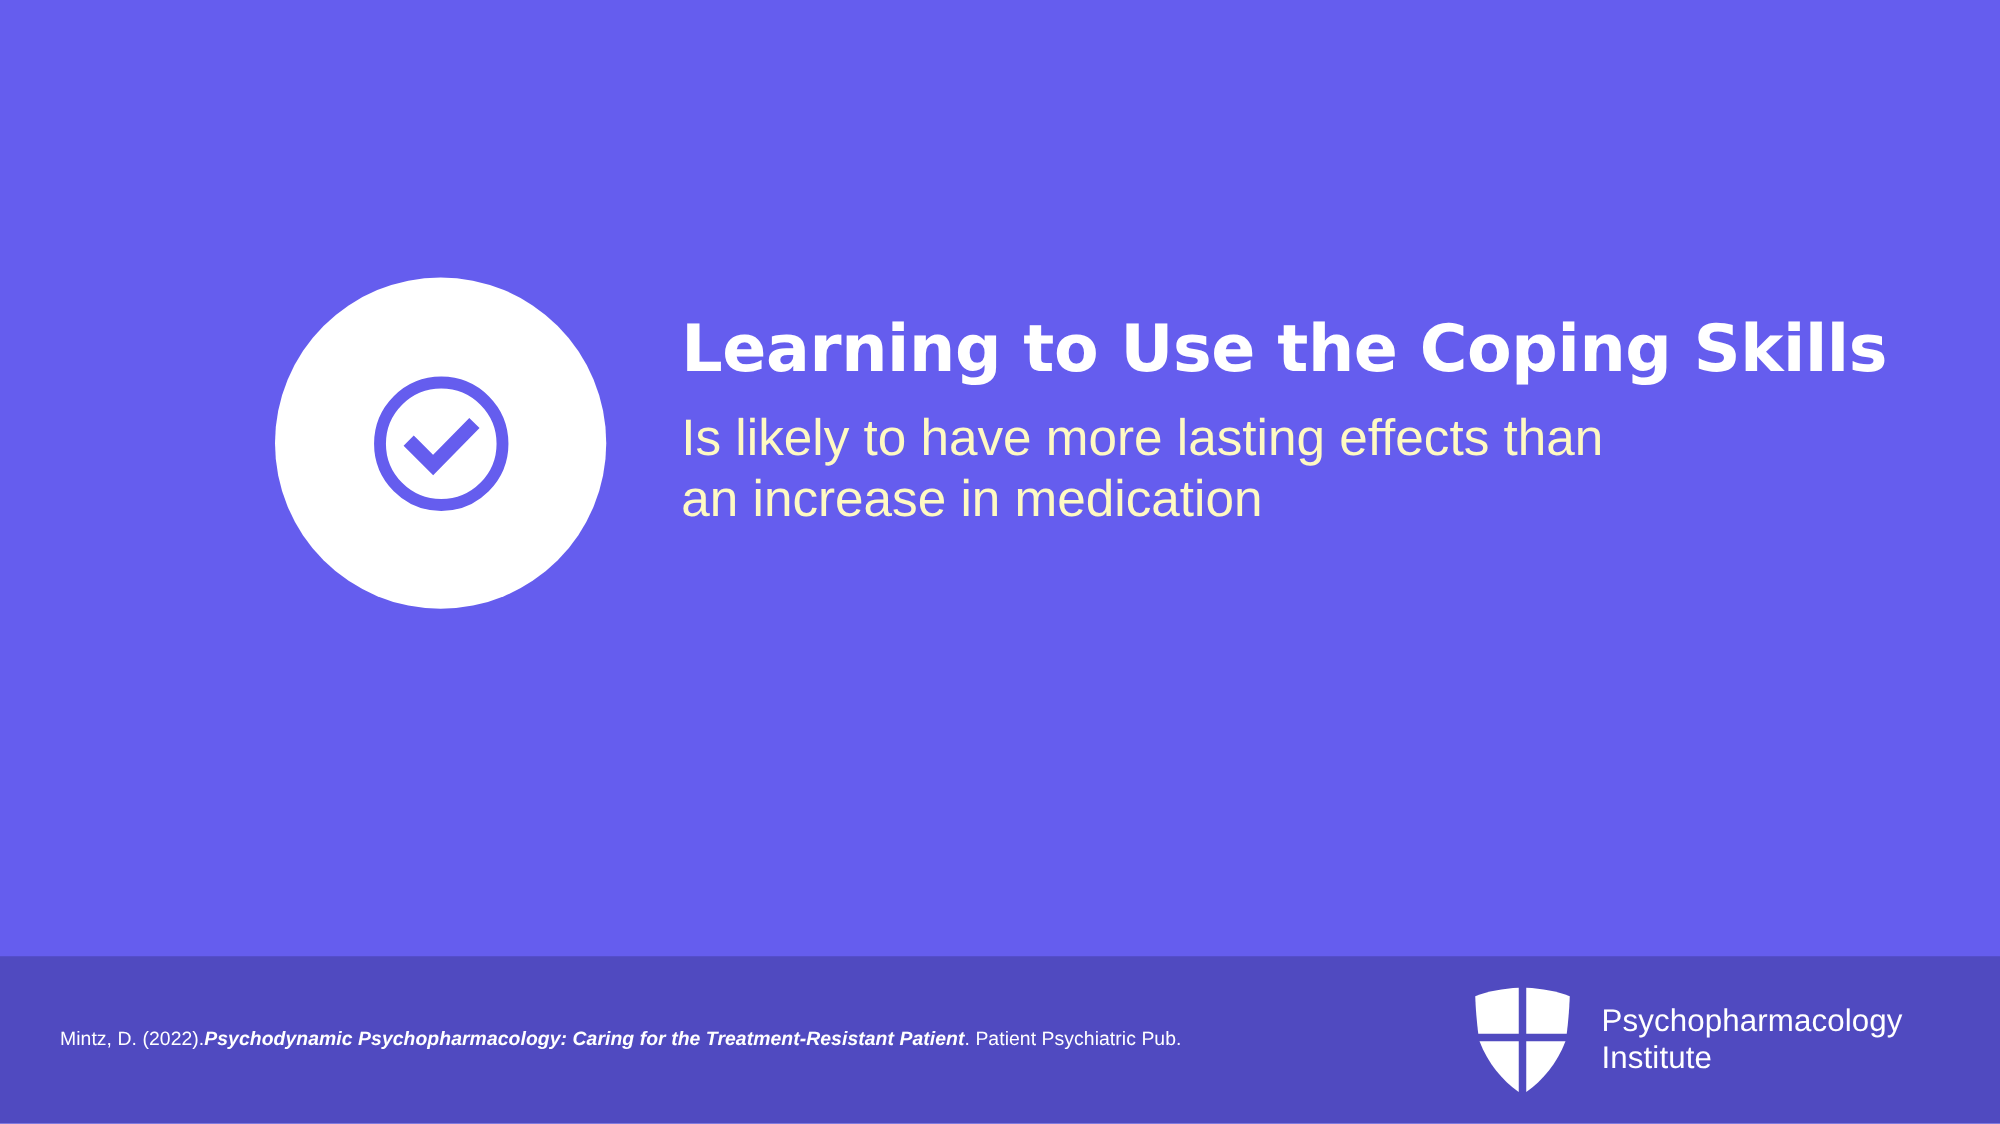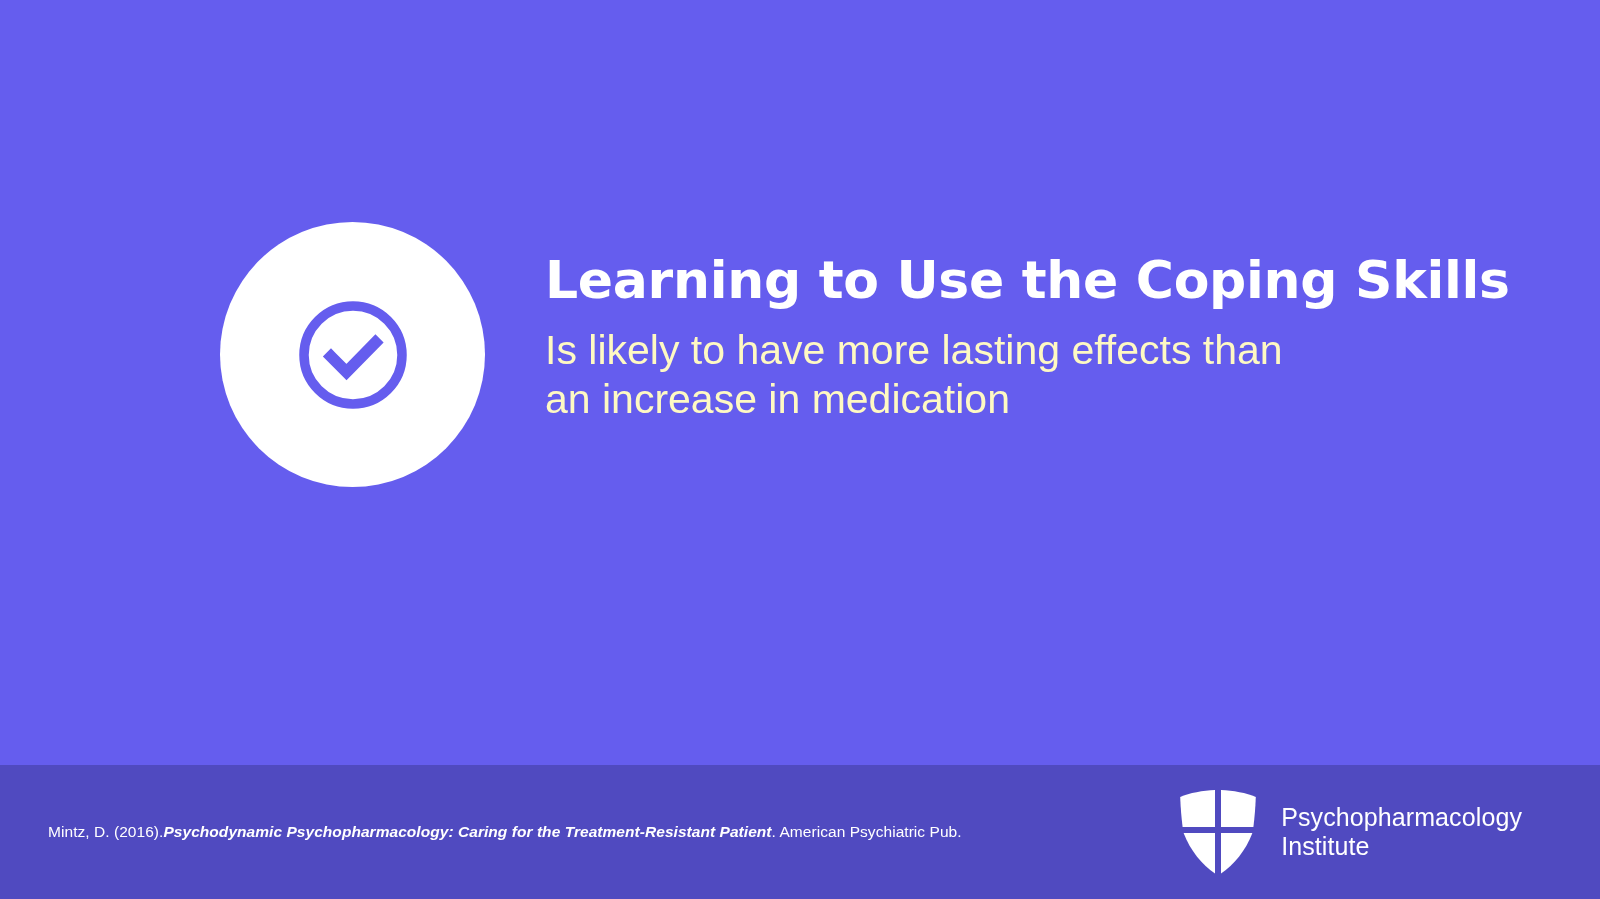--- a/index.html
+++ b/index.html
@@ -150,23 +150,23 @@
     <div id="text-block">
       <h1 id="slide-title">Learning to Use the Coping Skills</h1>
       <p id="slide-subtitle">Is likely to have more lasting effects than an increase in medication</p>
     </div>
 
   </div>
 
   <div id="footer">
 
     <div id="citation">
-      <span>Mintz, D. (2016). </span>
+      <span>Mintz, D. (2022). </span>
         <span class="cit-italic">Psychodynamic Psychopharmacology: Caring for the Treatment-Resistant Patient</span>
-        <span>. American Psychiatric Pub.</span>
+        <span>. Patient Psychiatric Pub.</span>
     </div>
 
     <div id="brand-logo">
       <svg id="brand-shield" viewBox="0 0 82 86" aria-hidden="true">
 
         <path d="M3.2 8.0 C12.5 4.0 26.0 1.6 38.0 1.1 L38.0 38.0 L5.6 38.0 C4.4 28.2 3.5 17.5 3.2 8.0 Z" fill="#FFFFFF"></path>
 
         <path d="M78.8 8.0 C69.5 4.0 56.0 1.6 44.0 1.1 L44.0 38.0 L76.4 38.0 C77.6 28.2 78.5 17.5 78.8 8.0 Z" fill="#FFFFFF"></path>
 
         <path d="M6.6 44.0 L38.0 44.0 L38.0 84.5 C25.0 75.5 13.5 62.0 6.6 44.0 Z" fill="#FFFFFF"></path>

